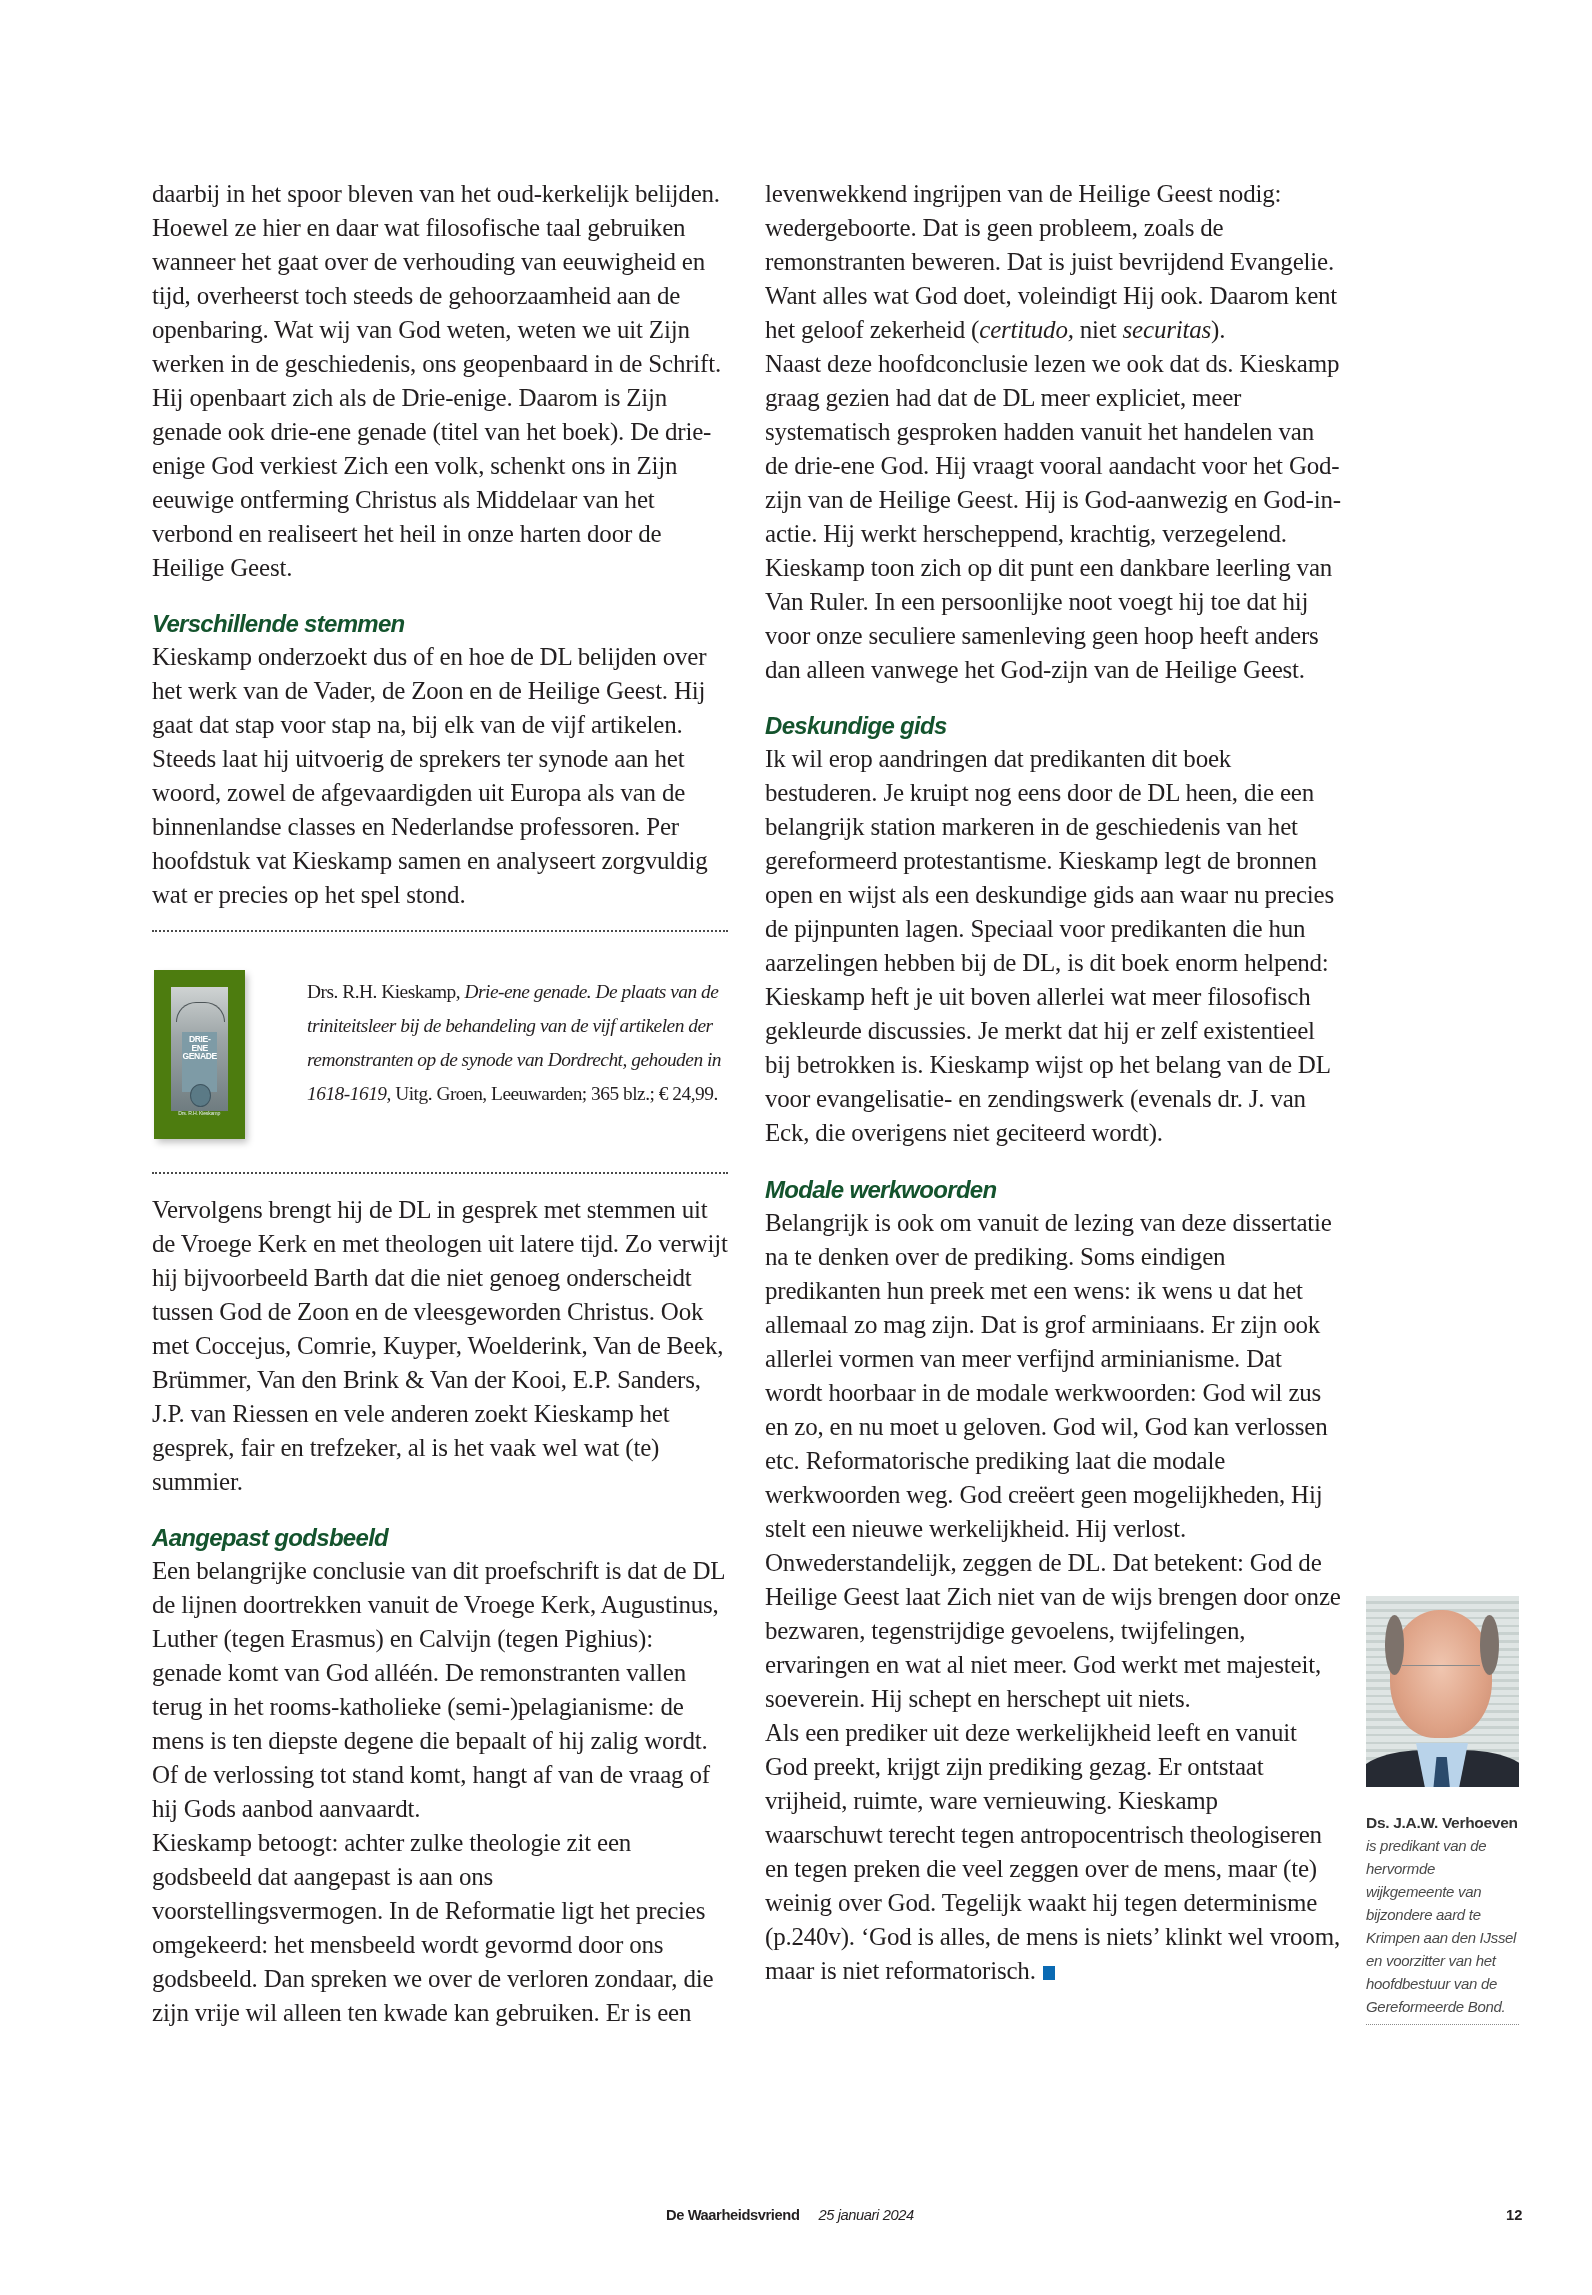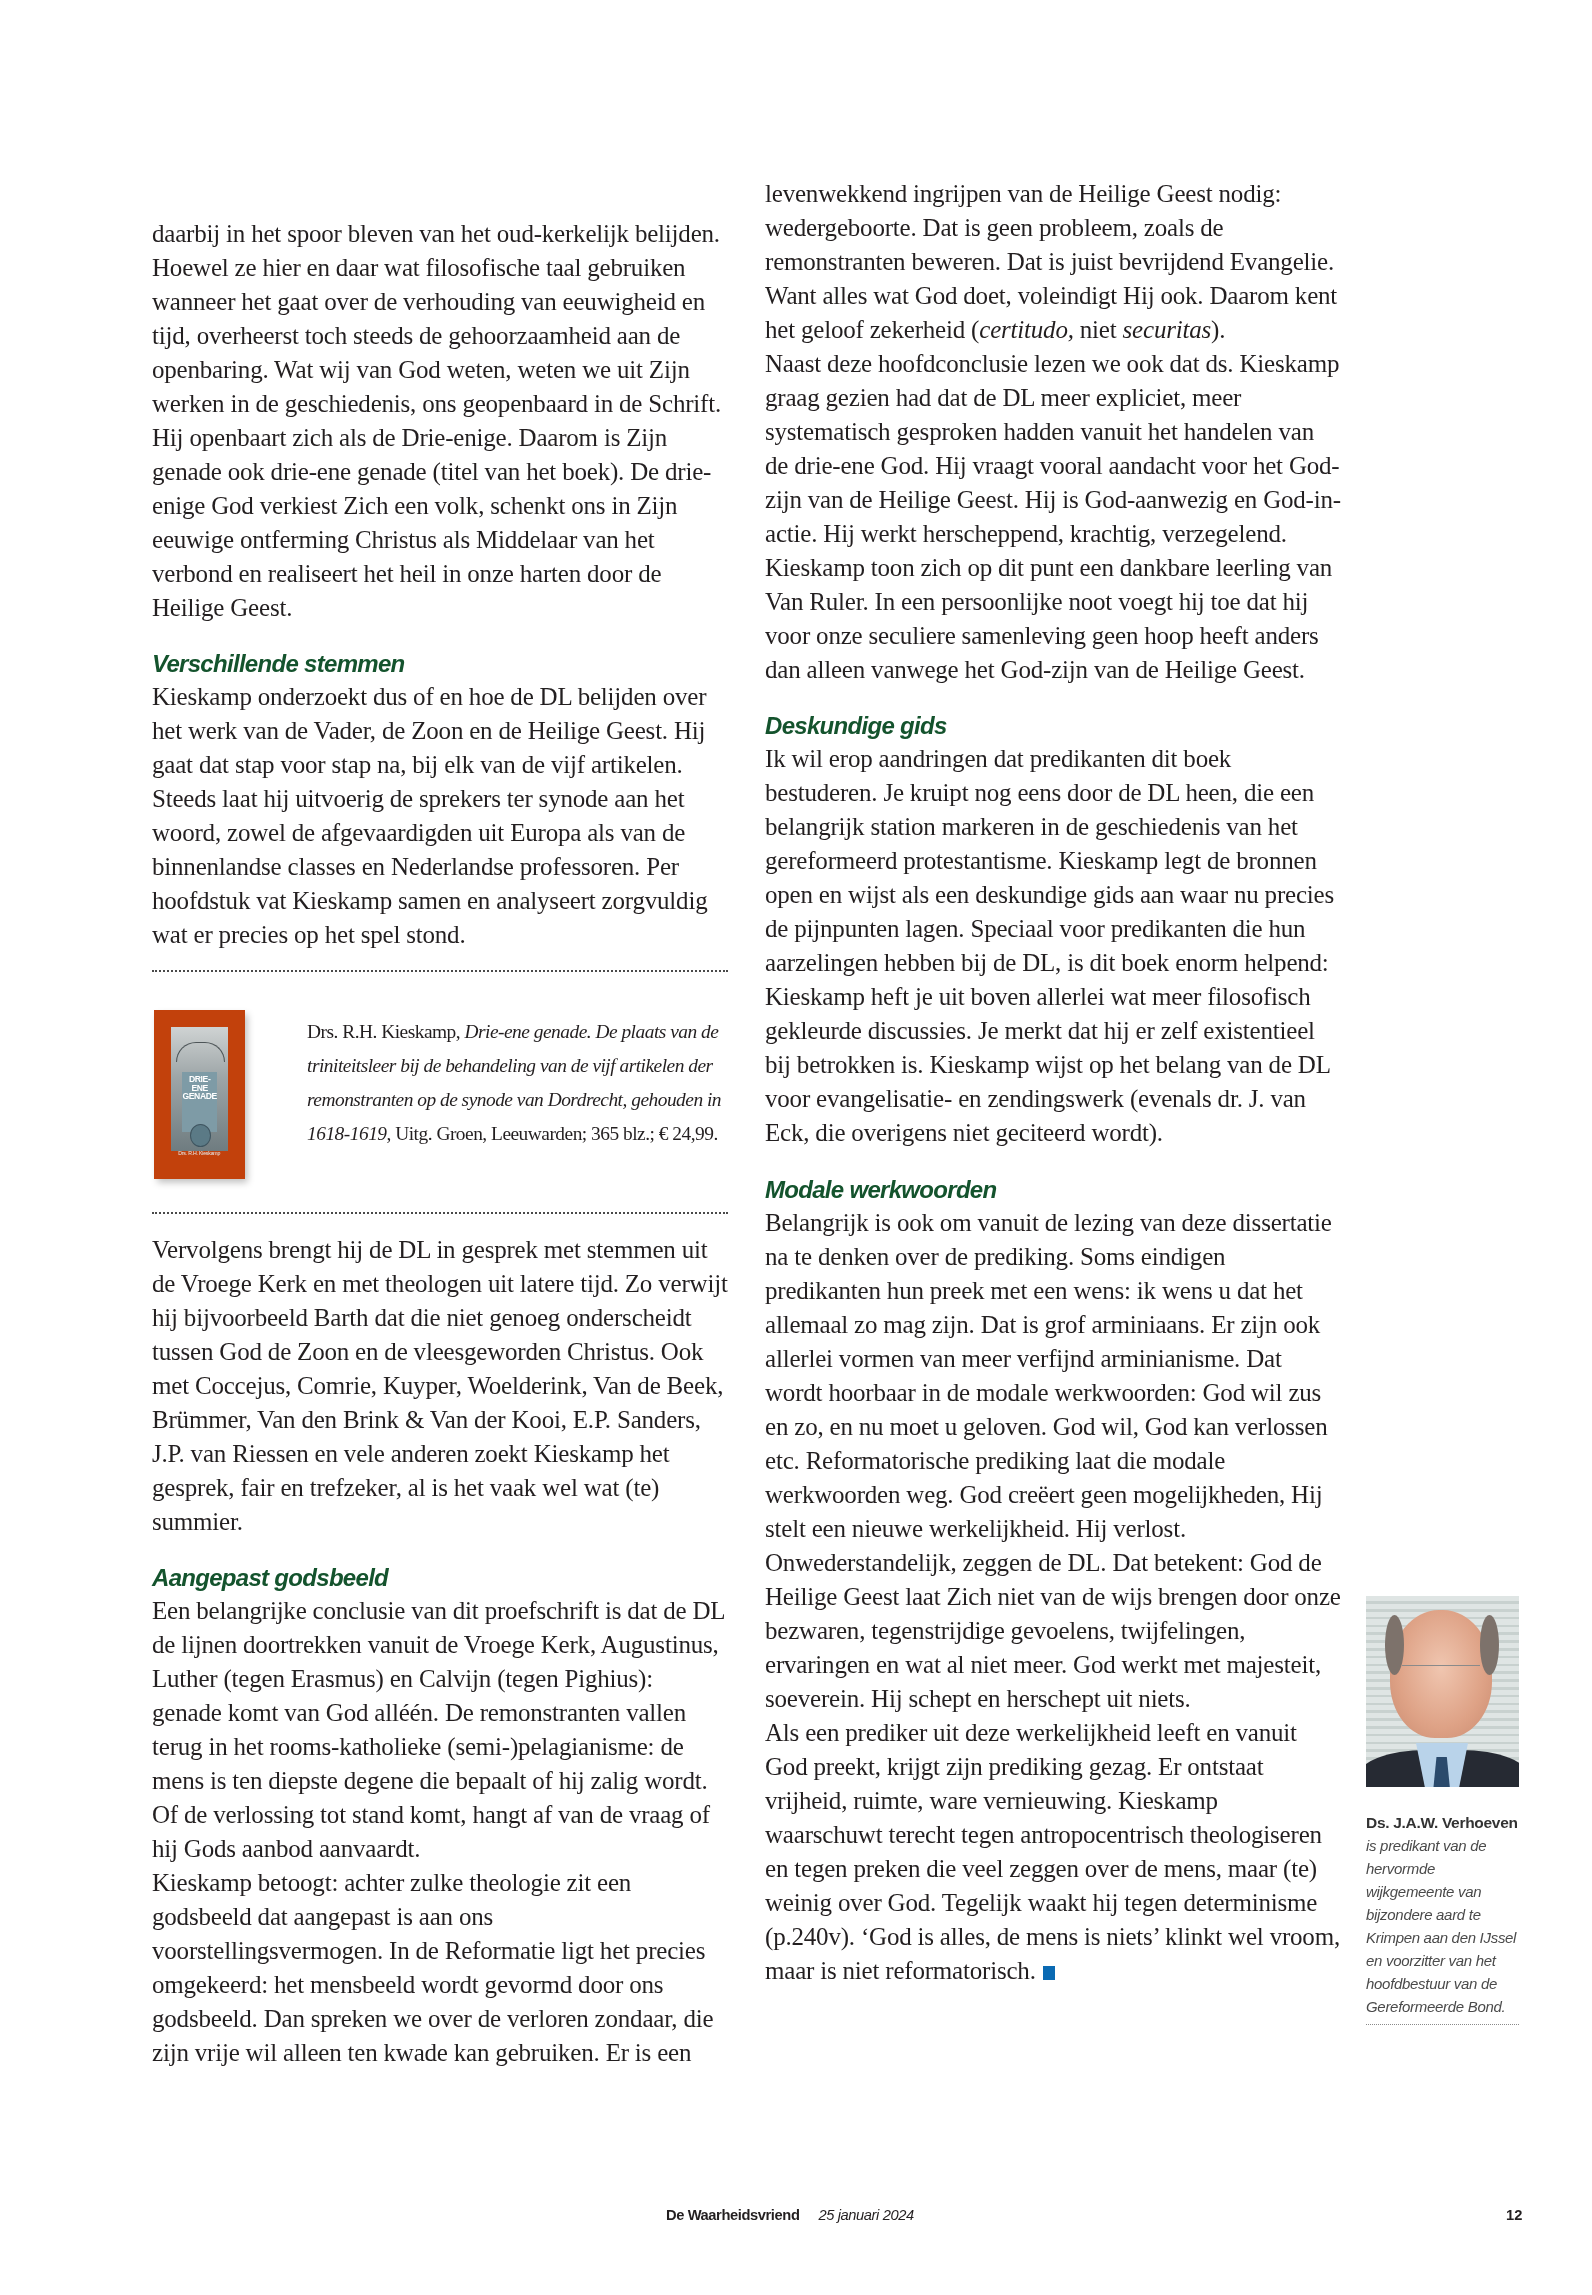--- a/index.html
+++ b/index.html
@@ -1,23 +1,23 @@
 <!DOCTYPE html>
 <html style="font-size:14px"><head>
   <meta charset="utf-8">
   <style>
     html, body { margin: 0; padding: 0; background: #ffffff; }
     body { width: 1592px; height: 2295px; position: relative; overflow: hidden; color: #231f20; }
     .col { position: absolute; top: 177px; width: 576px; font-family: "Liberation Serif", "DejaVu Serif", serif; font-size: 25px; line-height: 34px; letter-spacing: -0.2px; }
-    .col-left { left: 152px; margin-top: 40px; }
+    .col-left { left: 152px; }
     .col-right { left: 765px; width: 576px; }
     .para { margin: 0; }
     .heading { font-family: "Liberation Sans", "DejaVu Sans", sans-serif; font-style: italic; font-weight: bold; color: #14532d; font-size: 24px; line-height: 33px; margin: 22.4px 0 0 0; letter-spacing: -0.7px; }
     .book-box { position: relative; margin: 17.3px 0 19px 0; border-top: 2.6px dotted #4a4a4a; border-bottom: 2.6px dotted #4a4a4a; height: 240px; }
-    .book-cover { position: absolute; left: 1.7px; top: 38px; width: 93px; width: 91px; height: 169px; background: #c2410c; box-shadow: 2.6px 4.3px 7px rgba(0,0,0,0.25); }
+    .book-cover { position: absolute; left: 1.7px; top: 38px; width: 93px; width: 91px; height: 169px; background: #4d7c0f; box-shadow: 2.6px 4.3px 7px rgba(0,0,0,0.25); }
     .book-cover .frame { position: absolute; left: 17.3px; top: 17.3px; width: 57px; height: 124px; background: linear-gradient(180deg, #cfd3d3 0%, #9ea6a8 40%, #6f7c80 100%); }
     .book-cover .arch { position: absolute; left: 5.2px; top: 15.5px; width: 47px; height: 19px; border: 1.7px solid #4d5558; border-bottom: none; border-radius: 24px 24px 0 0; }
     .book-cover .banner { position: absolute; left: 19px; top: 45px; width: 19px; height: 60px; background: #7e9ba6; width: 35px; left: 11.2px; }
     .book-cover .title { position: absolute; left: 11.2px; top: 48px; width: 35px; text-align: center; font-family: "Liberation Sans", sans-serif; font-weight: bold; color: #ffffff; font-size: 8.6px; line-height: 8.6px; letter-spacing: -0.4px; }
     .book-cover .crest { position: absolute; left: 19px; top: 97px; width: 19px; height: 21px; border-radius: 50%; background: #5b7a86; border: 1.7px solid #3f5560; }
     .book-cover .author { position: absolute; left: 0; bottom: 8.6px; width: 100%; text-align: center; font-family: "Liberation Sans", sans-serif; font-size: 5.2px; color: #e6eef0; }
     .book-caption { position: absolute; left: 155px; top: 43px; width: 414px; font-family: Liberation Serif, serif; font-size: 19.4px; line-height: 34px; color: #231f20; letter-spacing: -0.5px; }
     .book-caption i { font-style: italic; }
     .endmark { display: inline-block; width: 12px; height: 14px; background: #0a6ab3; margin-left: 7px; vertical-align: -0.9px; }
     .author-box { position: absolute; left: 1366px; top: 1596px; width: 153px; }

